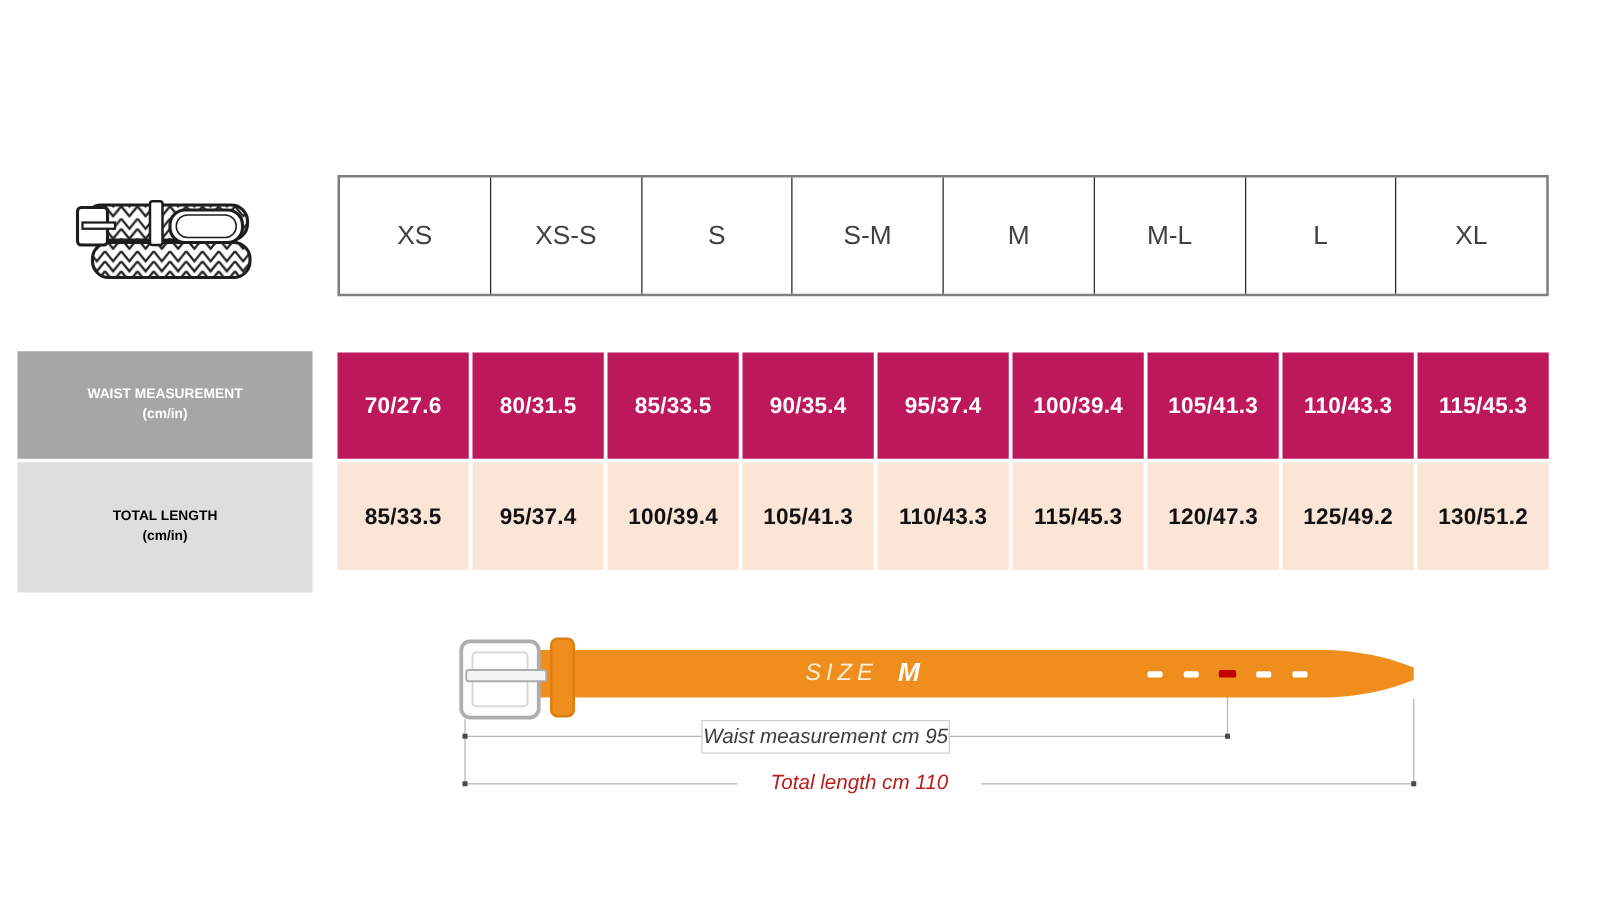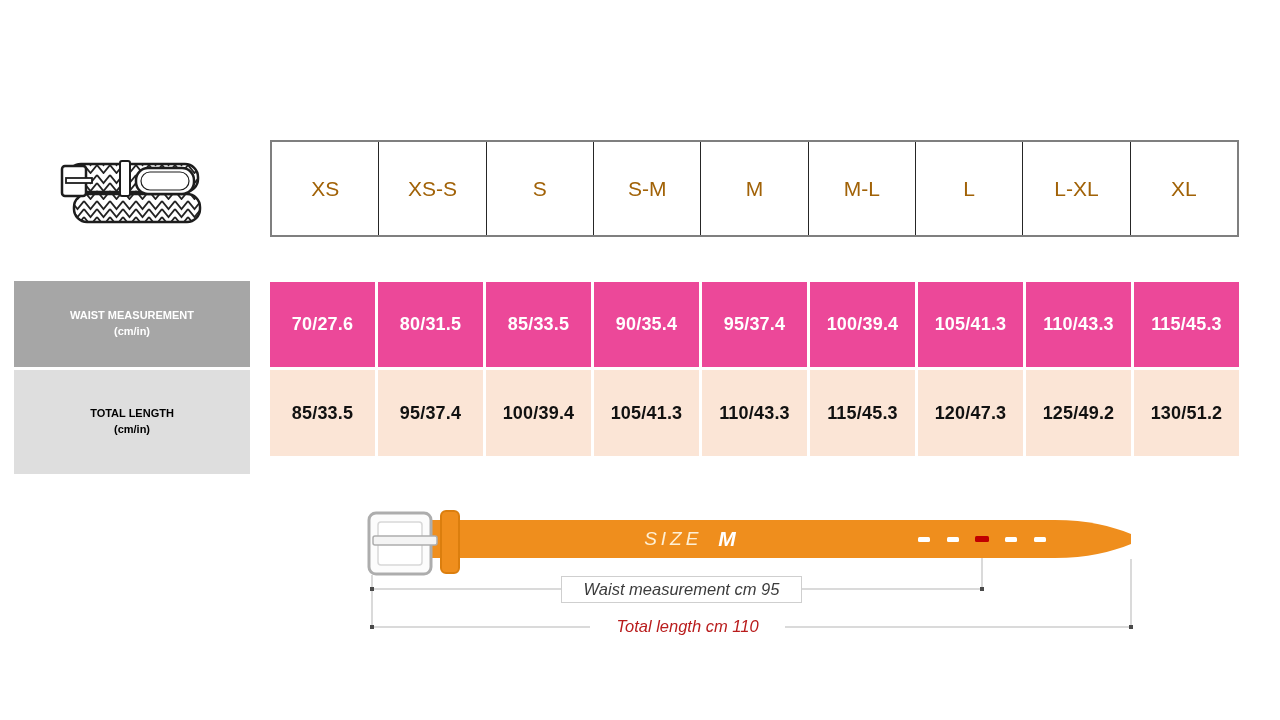--- a/index.html
+++ b/index.html
@@ -9,52 +9,52 @@
   }
   
   .belt-icon{position:absolute;left:58px;top:148px;width:150px;height:95px;}
   
   .header-row{
     position:absolute;left:270px;top:140px;width:969px;height:97px;
     display:flex;border:2px solid #7f7f7f;box-sizing:border-box;background:#fff;
   }
   .hcell{
     flex:1;display:flex;align-items:center;justify-content:center;
-    font-size:21px;color:#a16207;border-left:1.5px solid #262626;
+    font-size:21px;color:#404040;border-left:1.5px solid #262626;
   }
   .hcell:first-child{border-left:none;}
   
   .vrow{position:absolute;left:270px;width:969px;display:flex;gap:3px;}
   .vrow-waist{top:282px;height:85px;}
   .vrow-total{top:370px;height:86px;}
   .vcell{
     flex:1;display:flex;align-items:center;justify-content:center;
     font-weight:bold;font-size:18px;letter-spacing:0.2px;
   }
-  .vrow-waist .vcell{background:#ec4899;color:#ffffff;}
+  .vrow-waist .vcell{background:#be185d;color:#ffffff;}
   .vrow-total .vcell{background:#FBE5D6;color:#111111;}
   
   .rowlabel{
     position:absolute;left:14px;width:236px;
     display:flex;flex-direction:column;align-items:center;justify-content:center;
     font-weight:bold;font-size:11px;line-height:1.45;text-align:center;
   }
   .rowlabel-waist{top:281px;height:86px;background:#A6A6A6;color:#ffffff;}
   .rowlabel-total{top:370px;height:104px;background:#DEDEDE;color:#000000;}
   
   .diagram{position:absolute;left:350px;top:498px;width:800px;height:150px;font-style:italic;}
   .diagram svg{position:absolute;left:0;top:0;}
   .size-text{
     position:absolute;left:270px;top:26px;width:140px;height:30px;
     display:flex;align-items:center;justify-content:center;
   }
   .size-word{font-size:19px;letter-spacing:4px;color:rgba(255,247,228,0.92);}
   .size-letter{font-size:21px;font-weight:bold;color:#ffffff;margin-left:16px;}
   .waist-callout{
-    position:absolute;left:211px;top:78px;width:241px;height:27px;
+    position:absolute;left:211px;top:78px;width:199px;height:27px;
     background:#ffffff;border:1px solid #cfcfcf;box-sizing:border-box;
     display:flex;align-items:center;justify-content:center;
     font-size:16.5px;color:#3c3c3c;
   }
   .total-callout{
     position:absolute;left:240px;top:117px;width:195px;height:23px;
     background:#ffffff;display:flex;align-items:center;justify-content:center;
     font-size:16.5px;color:#b91c1c;
   }
 </style>
@@ -82,21 +82,20 @@
   </div>
 
   <div class="header-row">
     <div class="hcell">XS</div>
     <div class="hcell">XS-S</div>
     <div class="hcell">S</div>
     <div class="hcell">S-M</div>
     <div class="hcell">M</div>
     <div class="hcell">M-L</div>
     <div class="hcell">L</div>
-    <div class="hcell">L-XL</div>
     <div class="hcell">XL</div>
   </div>
 
   <div class="rowlabel rowlabel-waist">
     <span>WAIST MEASUREMENT</span>
     <span>(cm/in)</span>
   </div>
   <div class="rowlabel rowlabel-total">
     <span>TOTAL LENGTH</span>
     <span>(cm/in)</span>

